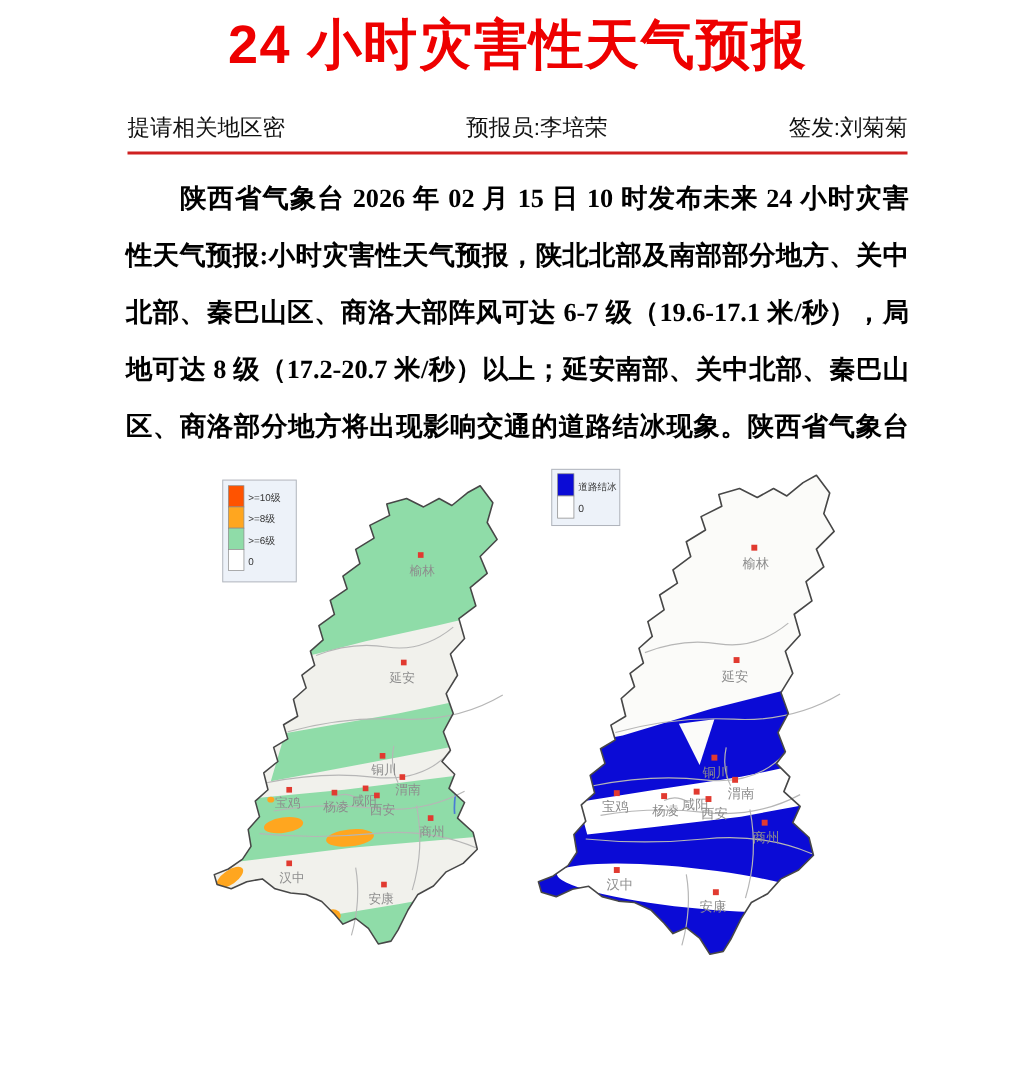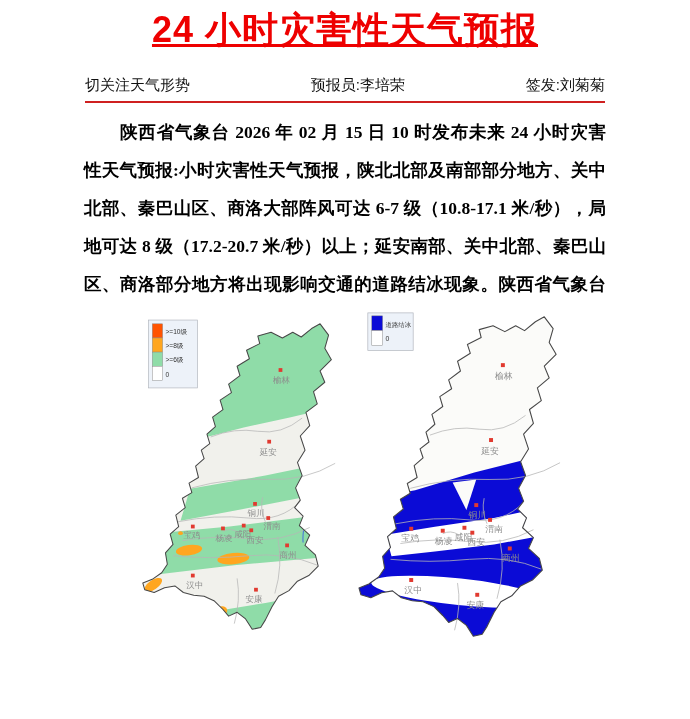--- a/index.html
+++ b/index.html
@@ -2,21 +2,21 @@
 <html><head>
 <meta charset="utf-8">
 <style>
   html,body{margin:0;padding:0;background:#ffffff;}
   .page{
     position:relative;width:690px;height:719px;background:#ffffff;
     font-family:"Liberation Sans","DejaVu Sans",sans-serif;color:#111;overflow:hidden;
   }
   .title{
     margin:8px 0 0 0;text-align:center;font-size:36px;font-weight:bold;
-    color:#ee0000;letter-spacing:1px;line-height:44px;text-decoration:underline;
+    color:#ee0000;letter-spacing:1px;line-height:44px;
   }
   .meta{
     width:520px;margin:24px auto 0 auto;display:flex;justify-content:space-between;
     align-items:baseline;font-size:15px;color:#111;padding-bottom:6px;
     border-bottom:2px solid #cf2020;white-space:nowrap;
   }
   .body-text{width:522px;margin:10px auto 0 auto;font-size:17.5px;font-weight:bold;color:#000;font-family:Liberation Serif, serif;}
   .bl{line-height:38px;text-align:justify;text-align-last:justify;white-space:normal;}
   .bl.first{text-indent:36px;}
   .maps{margin-top:2px;padding-left:140px;display:flex;gap:14px;align-items:flex-start;}
@@ -30,29 +30,29 @@
   .legend-label{font-size:7px;fill:#333;font-family:"Liberation Sans","DejaVu Sans",sans-serif;}
 </style>
 </head>
 <body>
 
 <div class="page">
 
   <h1 class="title">24 小时灾害性天气预报</h1>
 
   <div class="meta">
-    <span>切关注天气形势</span>
+    <span>提请相关地区密</span>
     <span>预报员:李培荣</span>
     <span>签发:刘菊菊</span>
   </div>
 
   <div class="body-text">
     <div class="bl first">陕西省气象台 2026 年 02 月 15 日 10 时发布未来 24 小时灾害</div>
     <div class="bl">性天气预报:小时灾害性天气预报，陕北北部及南部部分地方、关中</div>
-    <div class="bl">北部、秦巴山区、商洛大部阵风可达 6-7 级（10.8-17.1 米/秒），局</div>
+    <div class="bl">北部、秦巴山区、商洛大部阵风可达 6-7 级（19.6-17.1 米/秒），局</div>
     <div class="bl">地可达 8 级（17.2-20.7 米/秒）以上；延安南部、关中北部、秦巴山</div>
     <div class="bl">区、商洛部分地方将出现影响交通的道路结冰现象。陕西省气象台</div>
   </div>
 
   <div class="maps">
 
     <svg width="198" height="345" viewBox="0 0 210 350">
       <defs>
         <clipPath id="clipL">
           <path d="M191,12 L200,24 L196,38 L203,50 L191,62 L196,74 L184,84 L188,97 L176,106 L180,120 L170,131 L175,146 L167,159 L172,173 L165,186 L170,199 L164,207 L173,216 L169,226 L180,236 L175,247 L186,257 L189,269 L179,279 L167,285 L158,295 L147,301 L140,312 L133,326 L128,334 L119,336 L112,325 L103,318 L94,322 L88,315 L79,306 L68,301 L57,300 L46,297 L37,290 L26,292 L15,297 L5,294 L3,287 L13,283 L23,276 L29,267 L27,255 L35,246 L32,235 L41,227 L38,215 L48,207 L45,197 L55,191 L52,181 L62,175 L59,163 L68,155 L65,146 L74,139 L71,129 L80,121 L77,111 L88,103 L85,93 L97,85 L94,76 L106,67 L103,57 L116,49 L113,40 L127,33 L125,25 L139,21 L151,27 L162,21 L171,26 L182,17 Z"></path>

